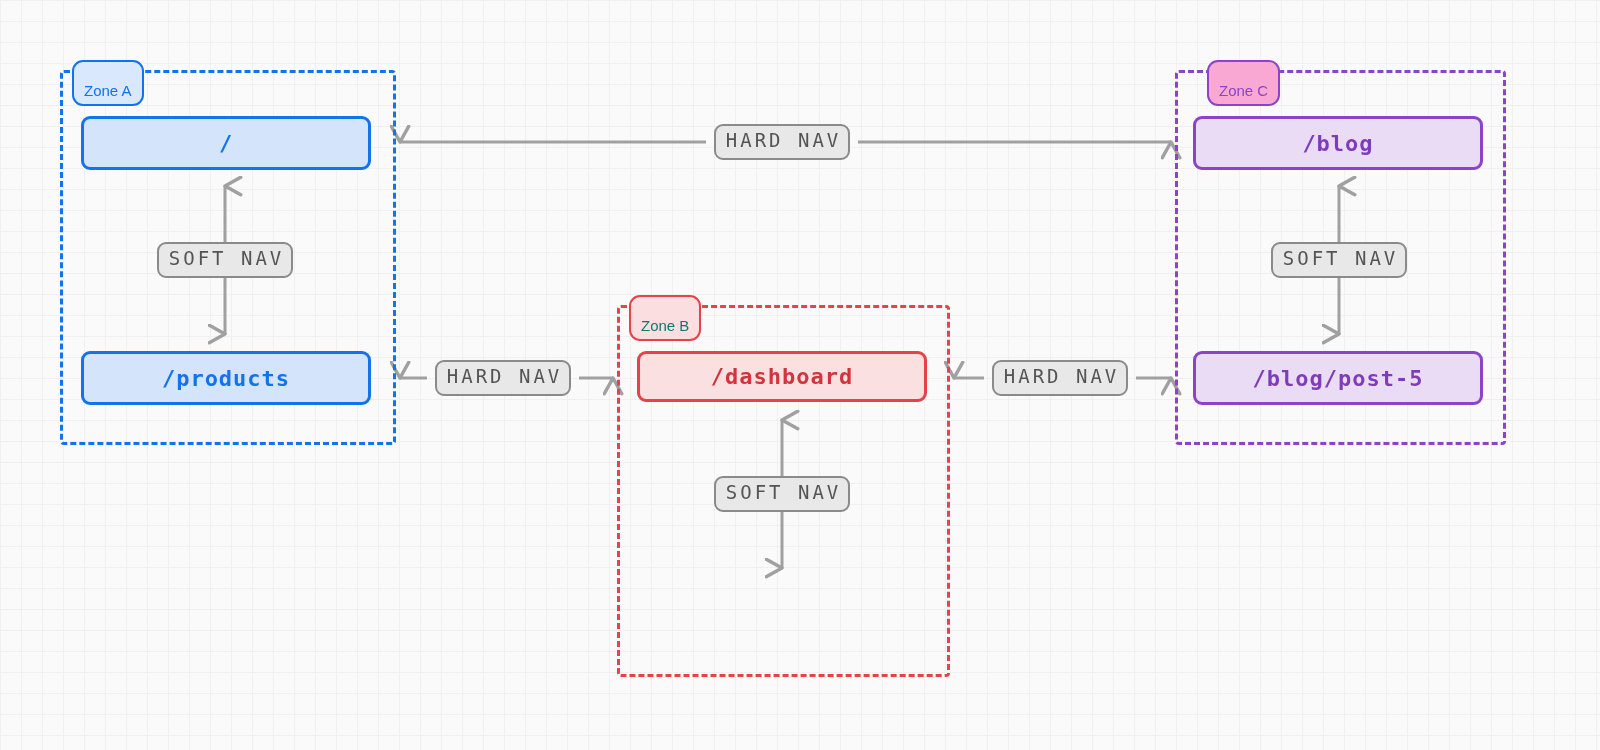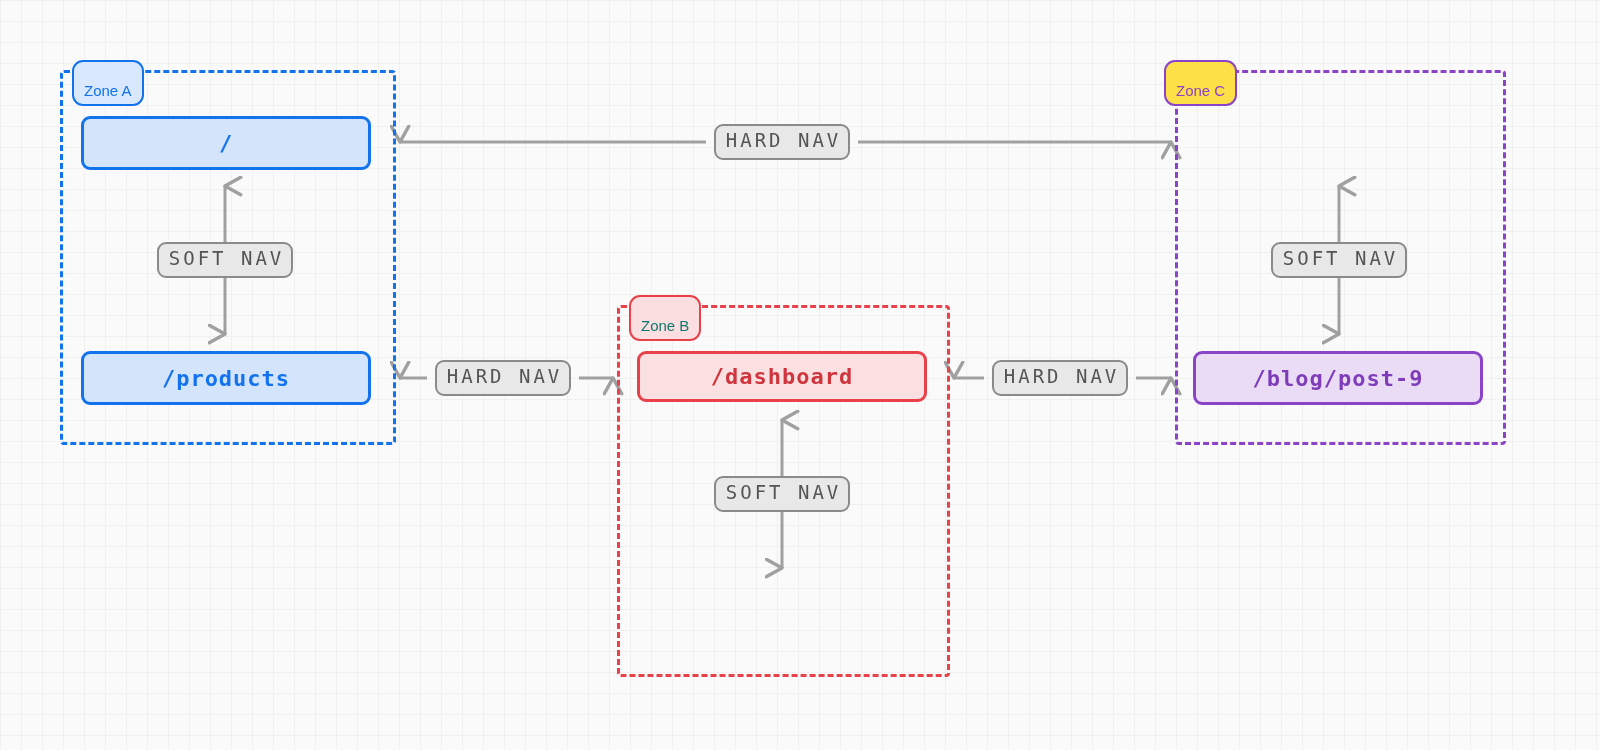--- a/index.html
+++ b/index.html
@@ -54,22 +54,22 @@
   }
   .zone-label-a {
     left: 72px; top: 60px;
     color: #1273ed; border-color: #1273ed; background: #d9e8fc;
   }
   .zone-label-b {
     left: 629px; top: 295px;
     color: #0f766e; border-color: #e8414a; background: #fbdfe0;
   }
   .zone-label-c {
-    left: 1164px; top: 60px;
-    color: #8b44c8; border-color: #8b44c8; background: #fde047;
+    left: 1207px; top: 60px;
+    color: #8b44c8; border-color: #8b44c8; background: #f9a8d4;
   }
 
   
   .node {
     position: absolute;
     display: flex;
     align-items: center;
     justify-content: center;
     border-width: 3px;
     border-style: solid;
@@ -172,21 +172,22 @@
   <div class="zone zone-b"></div>
   <div class="zone zone-c"></div>
 
   <div class="zone-label zone-label-a">Zone A</div>
   <div class="zone-label zone-label-b">Zone B</div>
   <div class="zone-label zone-label-c">Zone C</div>
 
   <div class="node node-blue n-root">/</div>
   <div class="node node-blue n-products">/products</div>
   <div class="node node-red n-dash">/dashboard</div>
-  <div class="node node-purple n-post">/blog/post-9</div>
+  <div class="node node-purple n-blog">/blog</div>
+  <div class="node node-purple n-post">/blog/post-5</div>
 
   <div class="edge-label el-soft-a">SOFT NAV</div>
   <div class="edge-label el-soft-b">SOFT NAV</div>
   <div class="edge-label el-soft-c">SOFT NAV</div>
   <div class="edge-label el-hard-top">HARD NAV</div>
   <div class="edge-label el-hard-ab">HARD NAV</div>
   <div class="edge-label el-hard-bc">HARD NAV</div>
 
 </div>
 

